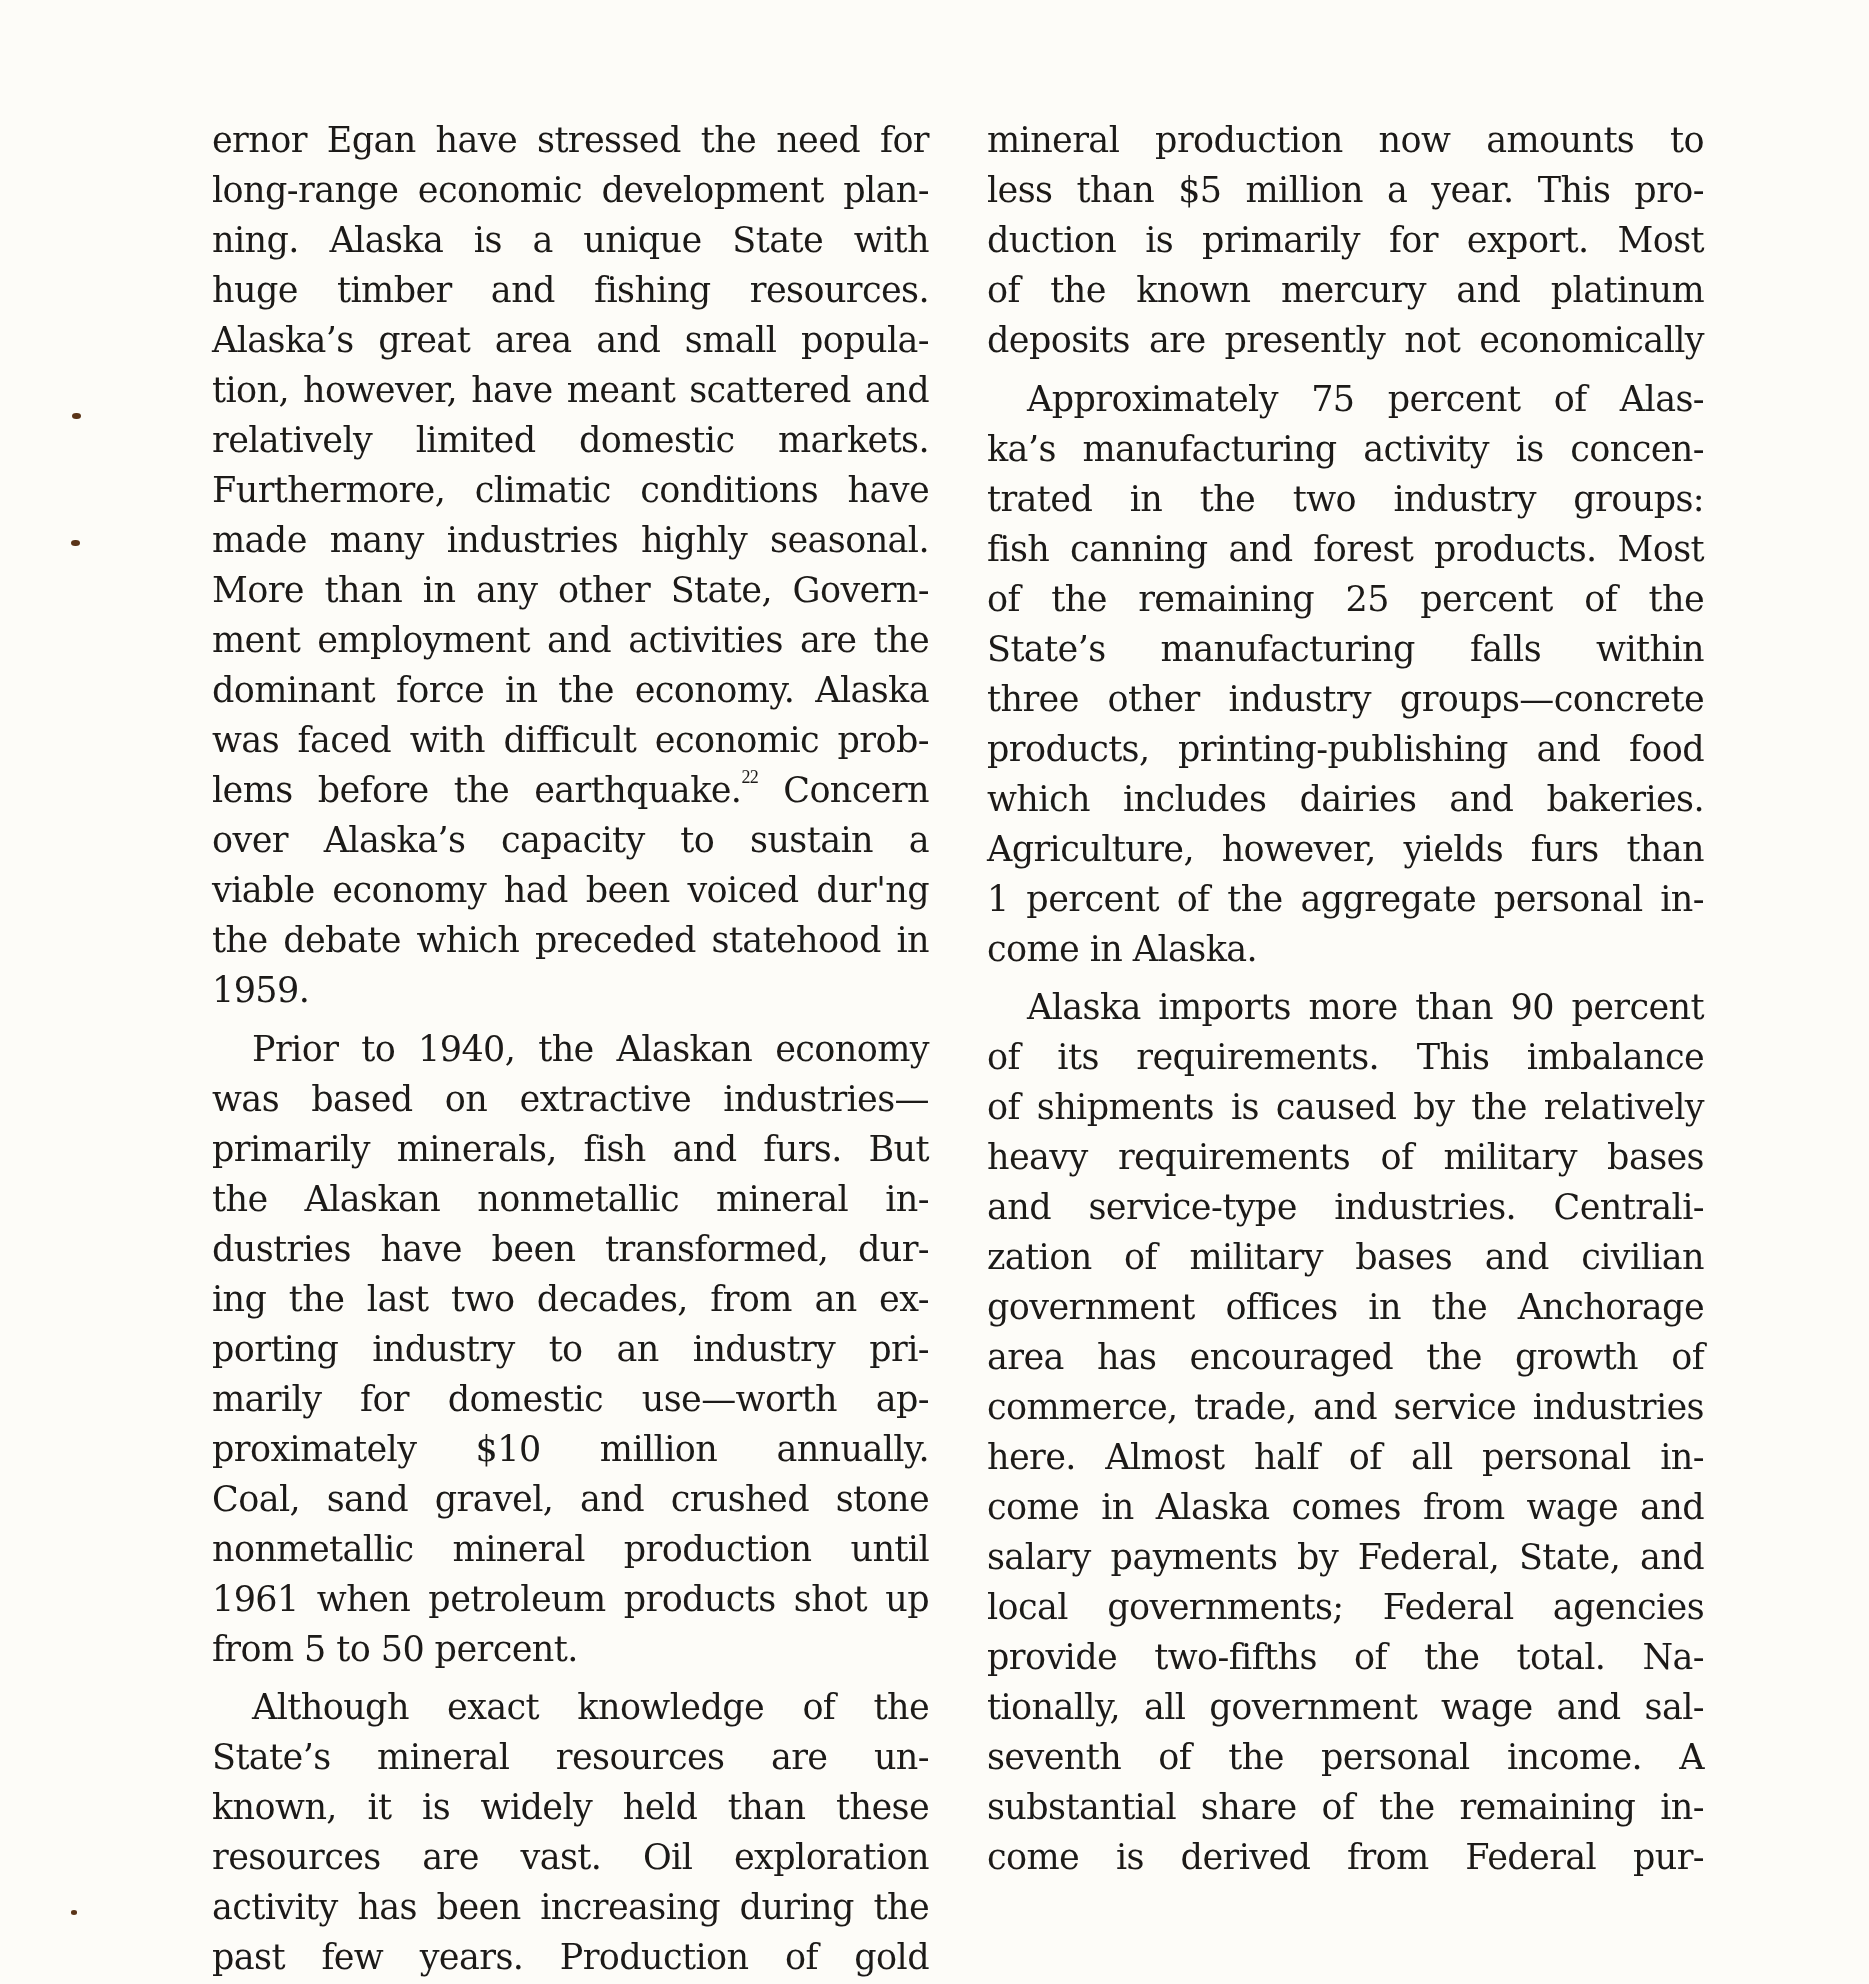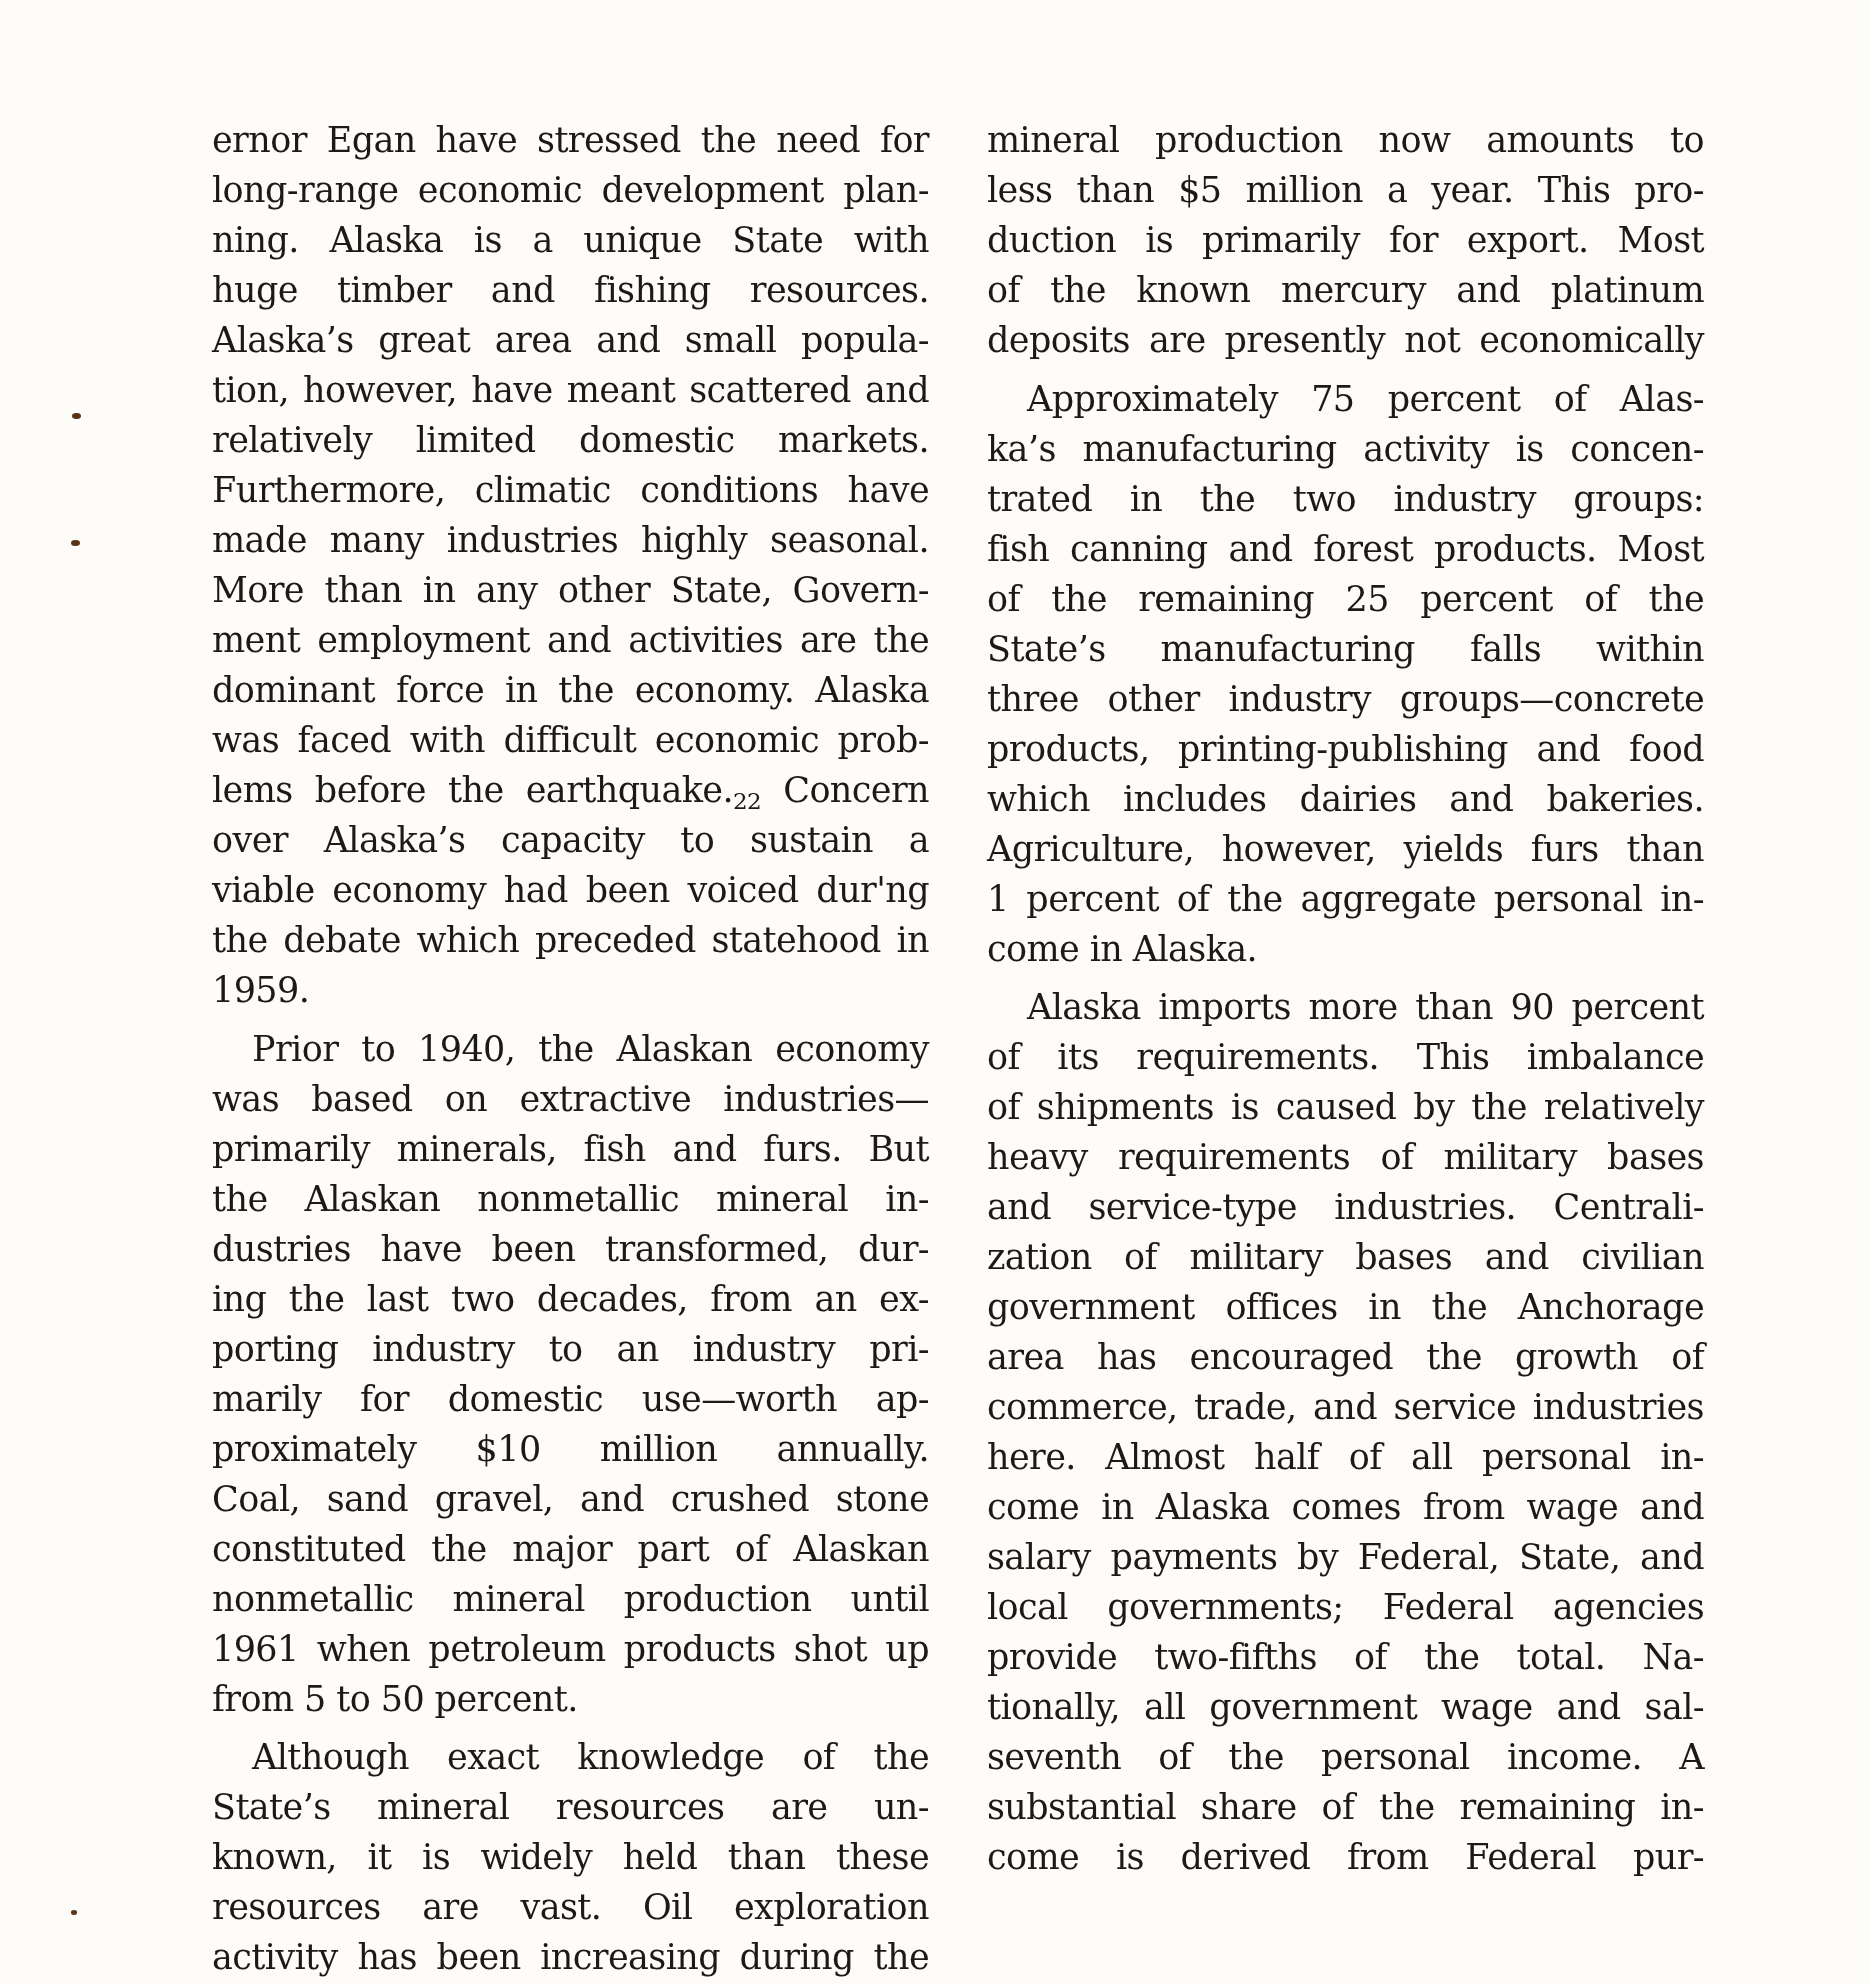--- a/index.html
+++ b/index.html
@@ -19,21 +19,21 @@
     line-height:50px;
     font-size:35px;
     white-space:nowrap;
     text-align:justify;
     text-align-last:justify;
     letter-spacing:-0.6px;
   }
   .line.last { text-align-last:left; }
   .line.indent { padding-left:40px; }
   .gap { height:8.7px; }
-  sup.fn { font-size:23px; vertical-align:top; line-height:1; position:relative; top:25px; }
+  sup.fn { font-size:18px; vertical-align:top; line-height:1; position:relative; top:3px;font-family:Liberation Serif, serif; }
   .spot { position:absolute; width:8.7px; height:6.4px; border-radius:50%; background:#5a3418; }
 </style>
 </head>
 <body>
 
 <div class="spot" style="left:72px;top:413px;"></div>
 <div class="spot" style="left:71px;top:540px;"></div>
 <div class="spot" style="left:71px;top:1910px;width:6.4px;height:4.8px;"></div>
 
 <div class="col left">
@@ -59,21 +59,20 @@
   <span class="line indent">Prior to 1940, the Alaskan economy</span>
   <span class="line">was based on extractive industries—</span>
   <span class="line">primarily minerals, fish and furs.  But</span>
   <span class="line">the Alaskan nonmetallic mineral in-</span>
   <span class="line">dustries have been transformed, dur-</span>
   <span class="line">ing the last two decades, from an ex-</span>
   <span class="line">porting industry to an industry pri-</span>
   <span class="line">marily for domestic use—worth ap-</span>
   <span class="line">proximately $10 million annually.</span>
   <span class="line">Coal, sand gravel, and crushed stone</span>
-  <span class="line">constituted the major part of Alaskan</span>
   <span class="line">nonmetallic mineral production until</span>
   <span class="line">1961 when petroleum products shot up</span>
   <span class="line last">from 5 to 50 percent.</span>
   <div class="gap"></div>
   <span class="line indent">Although exact knowledge of the</span>
   <span class="line">State’s mineral resources are un-</span>
   <span class="line">known, it is widely held than these</span>
   <span class="line">resources are vast.  Oil exploration</span>
   <span class="line">activity has been increasing during the</span>
   <span class="line">past few years.  Production of gold</span>

